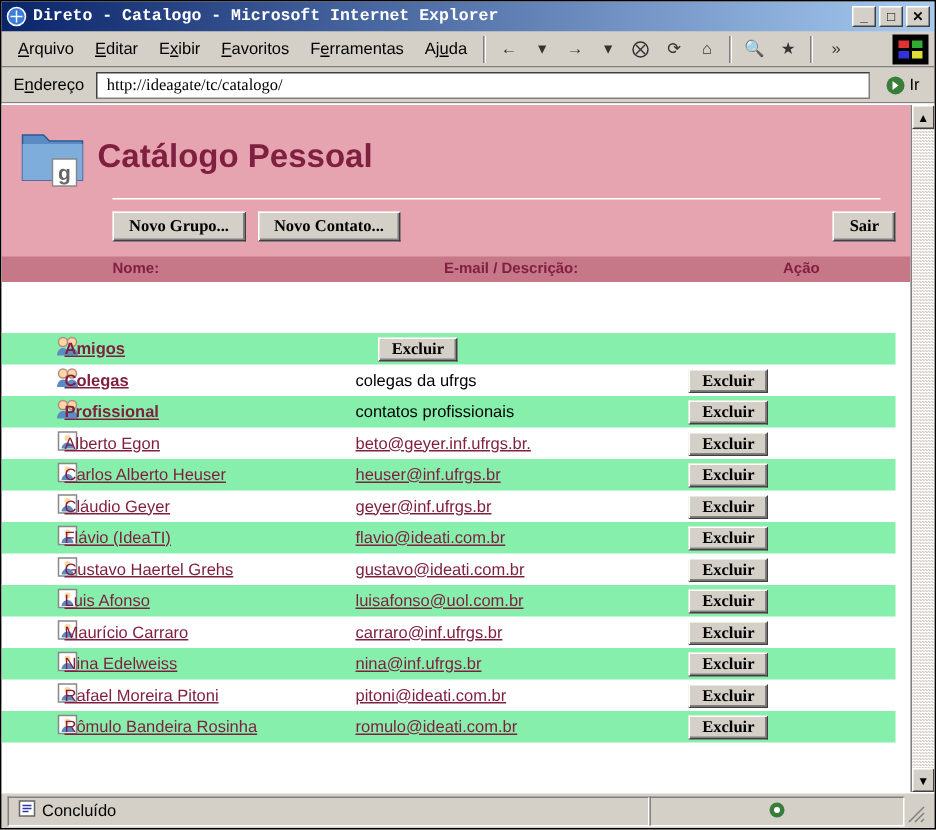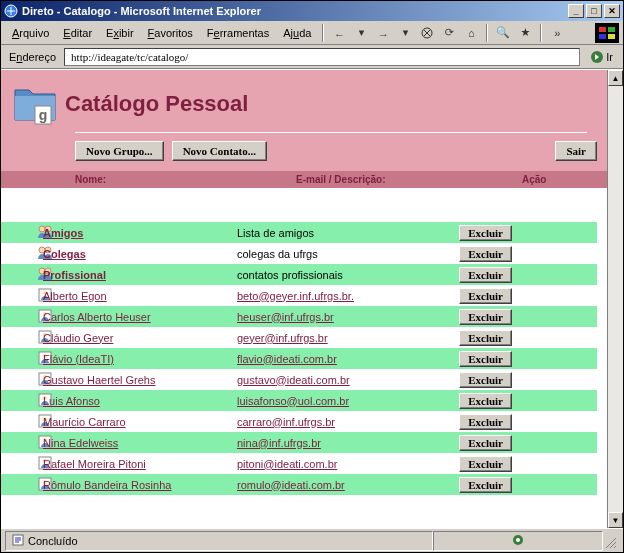--- a/index.html
+++ b/index.html
@@ -24,21 +24,21 @@
     align-items: center;
     padding: 0 3px;
     font-weight: bold;
     font-size: 11px;
   }
   .titlebar .ie-icon {
     width: 14px; height: 14px;
     margin-right: 4px;
     display: inline-flex; align-items: center; justify-content: center;
   }
-  .titlebar .title { flex: 1; }
+  .titlebar .title { flex: 1; font-family: Liberation Mono, monospace; }
   .titlebar .winbtn {
     width: 16px; height: 14px;
     background: #d4d0c8;
     border: 1px solid #fff;
     border-right-color: #404040;
     border-bottom-color: #404040;
     margin-left: 2px;
     color: #000;
     font-size: 9px;
     font-family: Arial;
@@ -404,21 +404,20 @@
       <div class="spacer-row"></div>
       <div id="rows">
           <div class="row odd">
             <div class="icon-cell"><span class="item-icon"><svg viewBox="0 0 16 16">
                   <circle cx="5" cy="5" r="3" fill="#ffd9a0" stroke="#b88"></circle>
                   <circle cx="11" cy="5" r="3" fill="#ffd9a0" stroke="#b88"></circle>
                   <path d="M1 14c0-3 2-5 4-5s4 2 4 5z" fill="#5a8bc4"></path>
                   <path d="M7 14c0-3 2-5 4-5s4 2 4 5z" fill="#5a8bc4"></path>
                 </svg></span></div>
             <div class="name-cell"><span class="link group">Amigos</span></div>
-            <div class="email-cell"><span class="desc-text">Lista de amigos</span></div>
             <div class="action-cell"><button class="delete-btn">Excluir</button></div>
           </div>
           <div class="row">
             <div class="icon-cell"><span class="item-icon"><svg viewBox="0 0 16 16">
                   <circle cx="5" cy="5" r="3" fill="#ffd9a0" stroke="#b88"></circle>
                   <circle cx="11" cy="5" r="3" fill="#ffd9a0" stroke="#b88"></circle>
                   <path d="M1 14c0-3 2-5 4-5s4 2 4 5z" fill="#5a8bc4"></path>
                   <path d="M7 14c0-3 2-5 4-5s4 2 4 5z" fill="#5a8bc4"></path>
                 </svg></span></div>
             <div class="name-cell"><span class="link group">Colegas</span></div>

